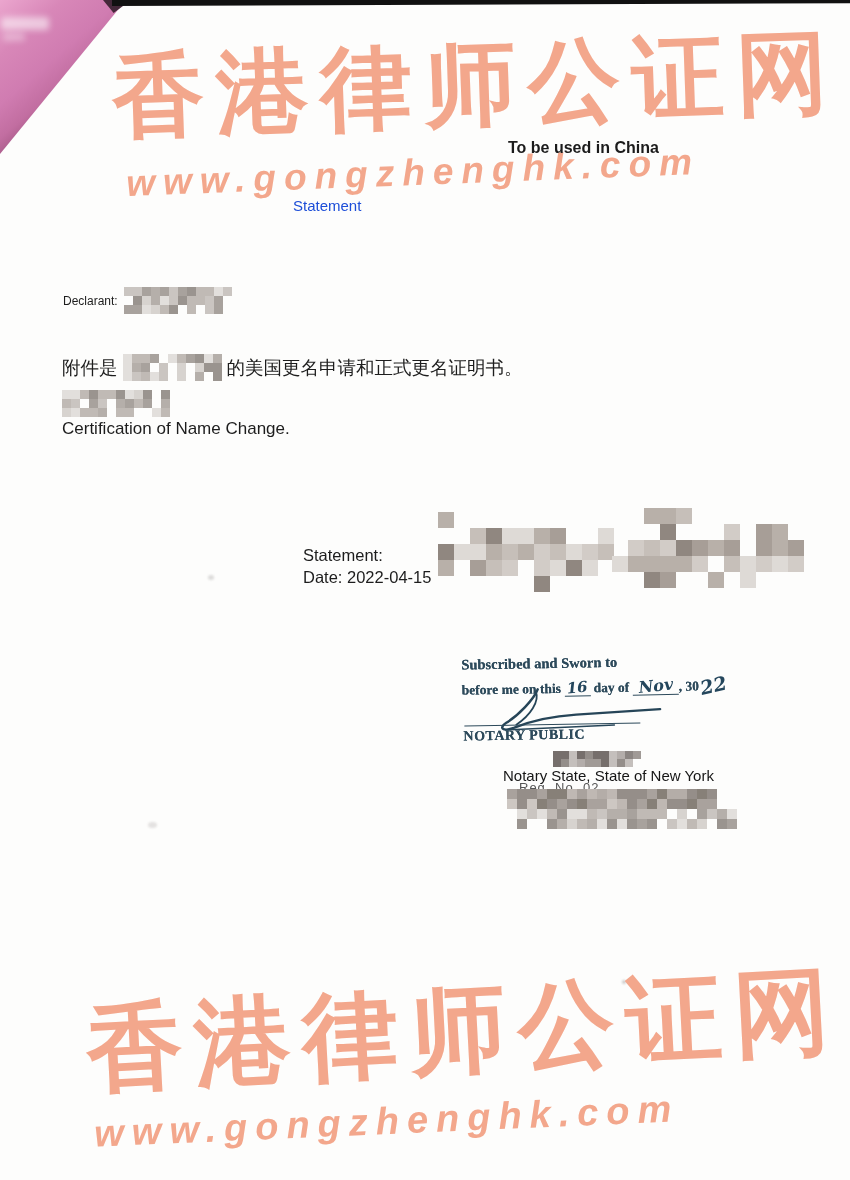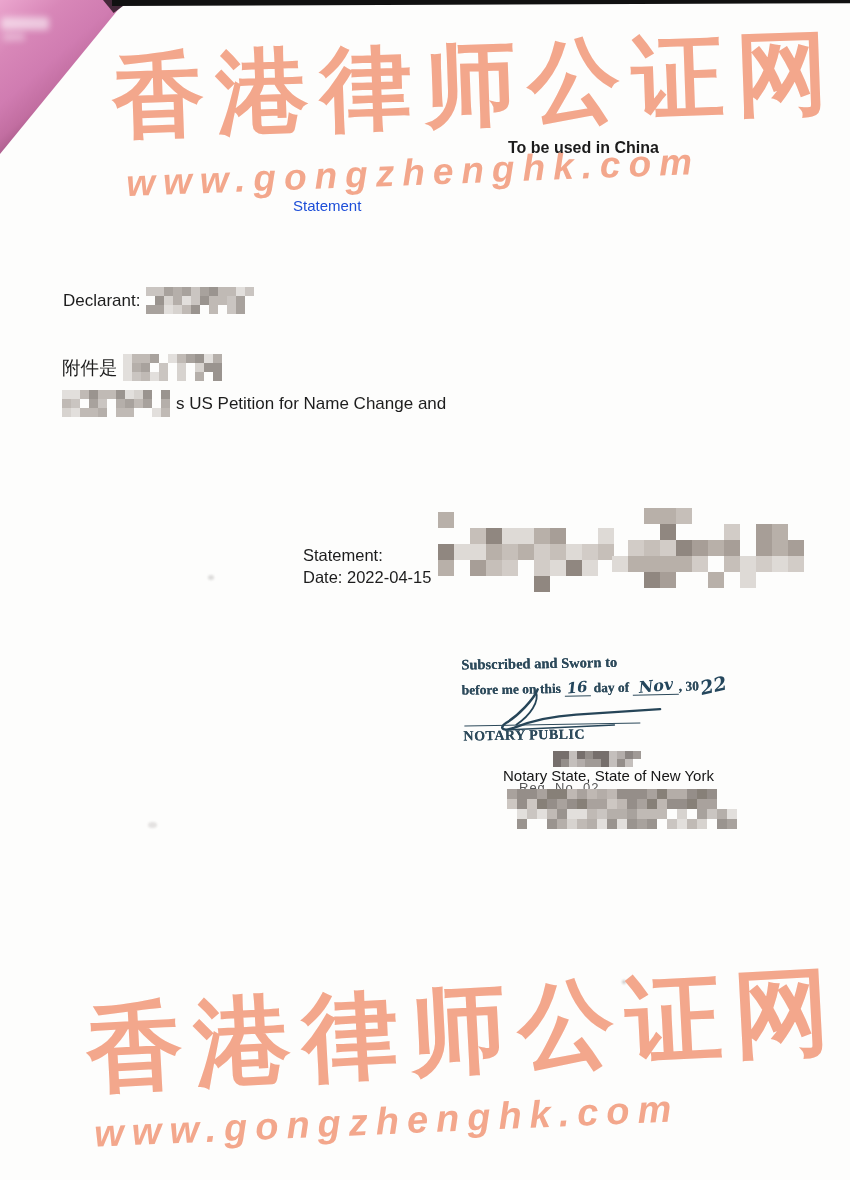--- a/index.html
+++ b/index.html
@@ -27,21 +27,21 @@
   .wm-cn.top{left:112px;top:38px;transform:rotate(-2deg);}
   .wm-url.top{left:126px;top:154px;transform:rotate(-2.2deg);}
   .wm-cn.bot{left:86px;top:982px;transform:rotate(-3deg);font-size:96px;}
   .wm-url.bot{left:94px;top:1102px;transform:rotate(-2.5deg);font-size:38px;}
 
   
   .abs{position:absolute;}
   .usage-note{left:508px;top:139px;font-size:16px;font-weight:bold;color:#1b1b1b;}
   .title{left:293px;top:197px;font-size:15px;color:#1d4ed8;}
   .row{display:flex;align-items:center;gap:6px;}
-  .declarant{left:63px;top:287px;font-size:17px;}
+  .declarant{left:63px;top:287px;font-size:12px;}
   .cn-line{left:62px;top:354px;font-size:18.5px;gap:5px;}
   .en-line1{left:62px;top:390px;font-size:17px;}
   .en-line2{left:62px;top:419px;font-size:17px;}
   .sig-label{left:303px;top:546px;font-size:16.5px;}
   .date-label{left:303px;top:568px;font-size:16.5px;}
 
   
   .mosaic{position:relative;display:inline-block;overflow:hidden;}
   .mosaic i{display:block;}
   .mosaic.abs{position:absolute;}
@@ -163,20 +163,21 @@
         <i style="position: absolute; left: 18px; top: 18px; width: 9px; height: 9px; background: rgb(192, 186, 181);"></i>
         <i style="position: absolute; left: 27px; top: 18px; width: 9px; height: 9px; background: rgb(226, 223, 220);"></i>
         <i style="position: absolute; left: 36px; top: 18px; width: 9px; height: 9px; background: rgb(202, 197, 193);"></i>
         <i style="position: absolute; left: 45px; top: 18px; width: 9px; height: 9px;"></i>
         <i style="position: absolute; left: 54px; top: 18px; width: 9px; height: 9px; background: rgb(215, 211, 207);"></i>
         <i style="position: absolute; left: 63px; top: 18px; width: 9px; height: 9px;"></i>
         <i style="position: absolute; left: 72px; top: 18px; width: 9px; height: 9px; background: rgb(181, 175, 170);"></i>
         <i style="position: absolute; left: 81px; top: 18px; width: 9px; height: 9px;"></i>
         <i style="position: absolute; left: 90px; top: 18px; width: 9px; height: 9px; background: rgb(154, 148, 143);"></i>
       </span>
+    <span>的美国更名申请和正式更名证明书。</span>
   </div>
 
   <div class="abs row en-line1">
     <span class="mosaic" style="width: 108px; height: 27px;">
         <i style="position: absolute; left: 0px; top: 0px; width: 9px; height: 9px; background: rgb(226, 223, 220);"></i>
         <i style="position: absolute; left: 9px; top: 0px; width: 9px; height: 9px; background: rgb(226, 223, 220);"></i>
         <i style="position: absolute; left: 18px; top: 0px; width: 9px; height: 9px; background: rgb(192, 186, 181);"></i>
         <i style="position: absolute; left: 27px; top: 0px; width: 9px; height: 9px; background: rgb(154, 148, 143);"></i>
         <i style="position: absolute; left: 36px; top: 0px; width: 9px; height: 9px; background: rgb(192, 186, 181);"></i>
         <i style="position: absolute; left: 45px; top: 0px; width: 9px; height: 9px; background: rgb(192, 186, 181);"></i>
@@ -204,22 +205,22 @@
         <i style="position: absolute; left: 27px; top: 18px; width: 9px; height: 9px; background: rgb(192, 186, 181);"></i>
         <i style="position: absolute; left: 36px; top: 18px; width: 9px; height: 9px; background: rgb(181, 175, 170);"></i>
         <i style="position: absolute; left: 45px; top: 18px; width: 9px; height: 9px;"></i>
         <i style="position: absolute; left: 54px; top: 18px; width: 9px; height: 9px; background: rgb(192, 186, 181);"></i>
         <i style="position: absolute; left: 63px; top: 18px; width: 9px; height: 9px; background: rgb(192, 186, 181);"></i>
         <i style="position: absolute; left: 72px; top: 18px; width: 9px; height: 9px;"></i>
         <i style="position: absolute; left: 81px; top: 18px; width: 9px; height: 9px;"></i>
         <i style="position: absolute; left: 90px; top: 18px; width: 9px; height: 9px; background: rgb(226, 223, 220);"></i>
         <i style="position: absolute; left: 99px; top: 18px; width: 9px; height: 9px; background: rgb(192, 186, 181);"></i>
       </span>
-    <span>s US Petition for Name Change and</span>
   </div>
+  <div class="abs en-line2">Certification of Name Change.</div>
 
   <div class="abs sig-label">Statement:</div>
   <div class="abs date-label">Date: 2022-04-15</div>
   <span class="mosaic abs" style="left: 438px; top: 512px; width: 176px; height: 80px;">
       <i style="position: absolute; left: 0px; top: 0px; width: 16px; height: 16px; background: rgb(184, 176, 169);"></i>
       <i style="position: absolute; left: 16px; top: 0px; width: 16px; height: 16px;"></i>
       <i style="position: absolute; left: 32px; top: 0px; width: 16px; height: 16px;"></i>
       <i style="position: absolute; left: 48px; top: 0px; width: 16px; height: 16px;"></i>
       <i style="position: absolute; left: 64px; top: 0px; width: 16px; height: 16px;"></i>
       <i style="position: absolute; left: 80px; top: 0px; width: 16px; height: 16px;"></i>

